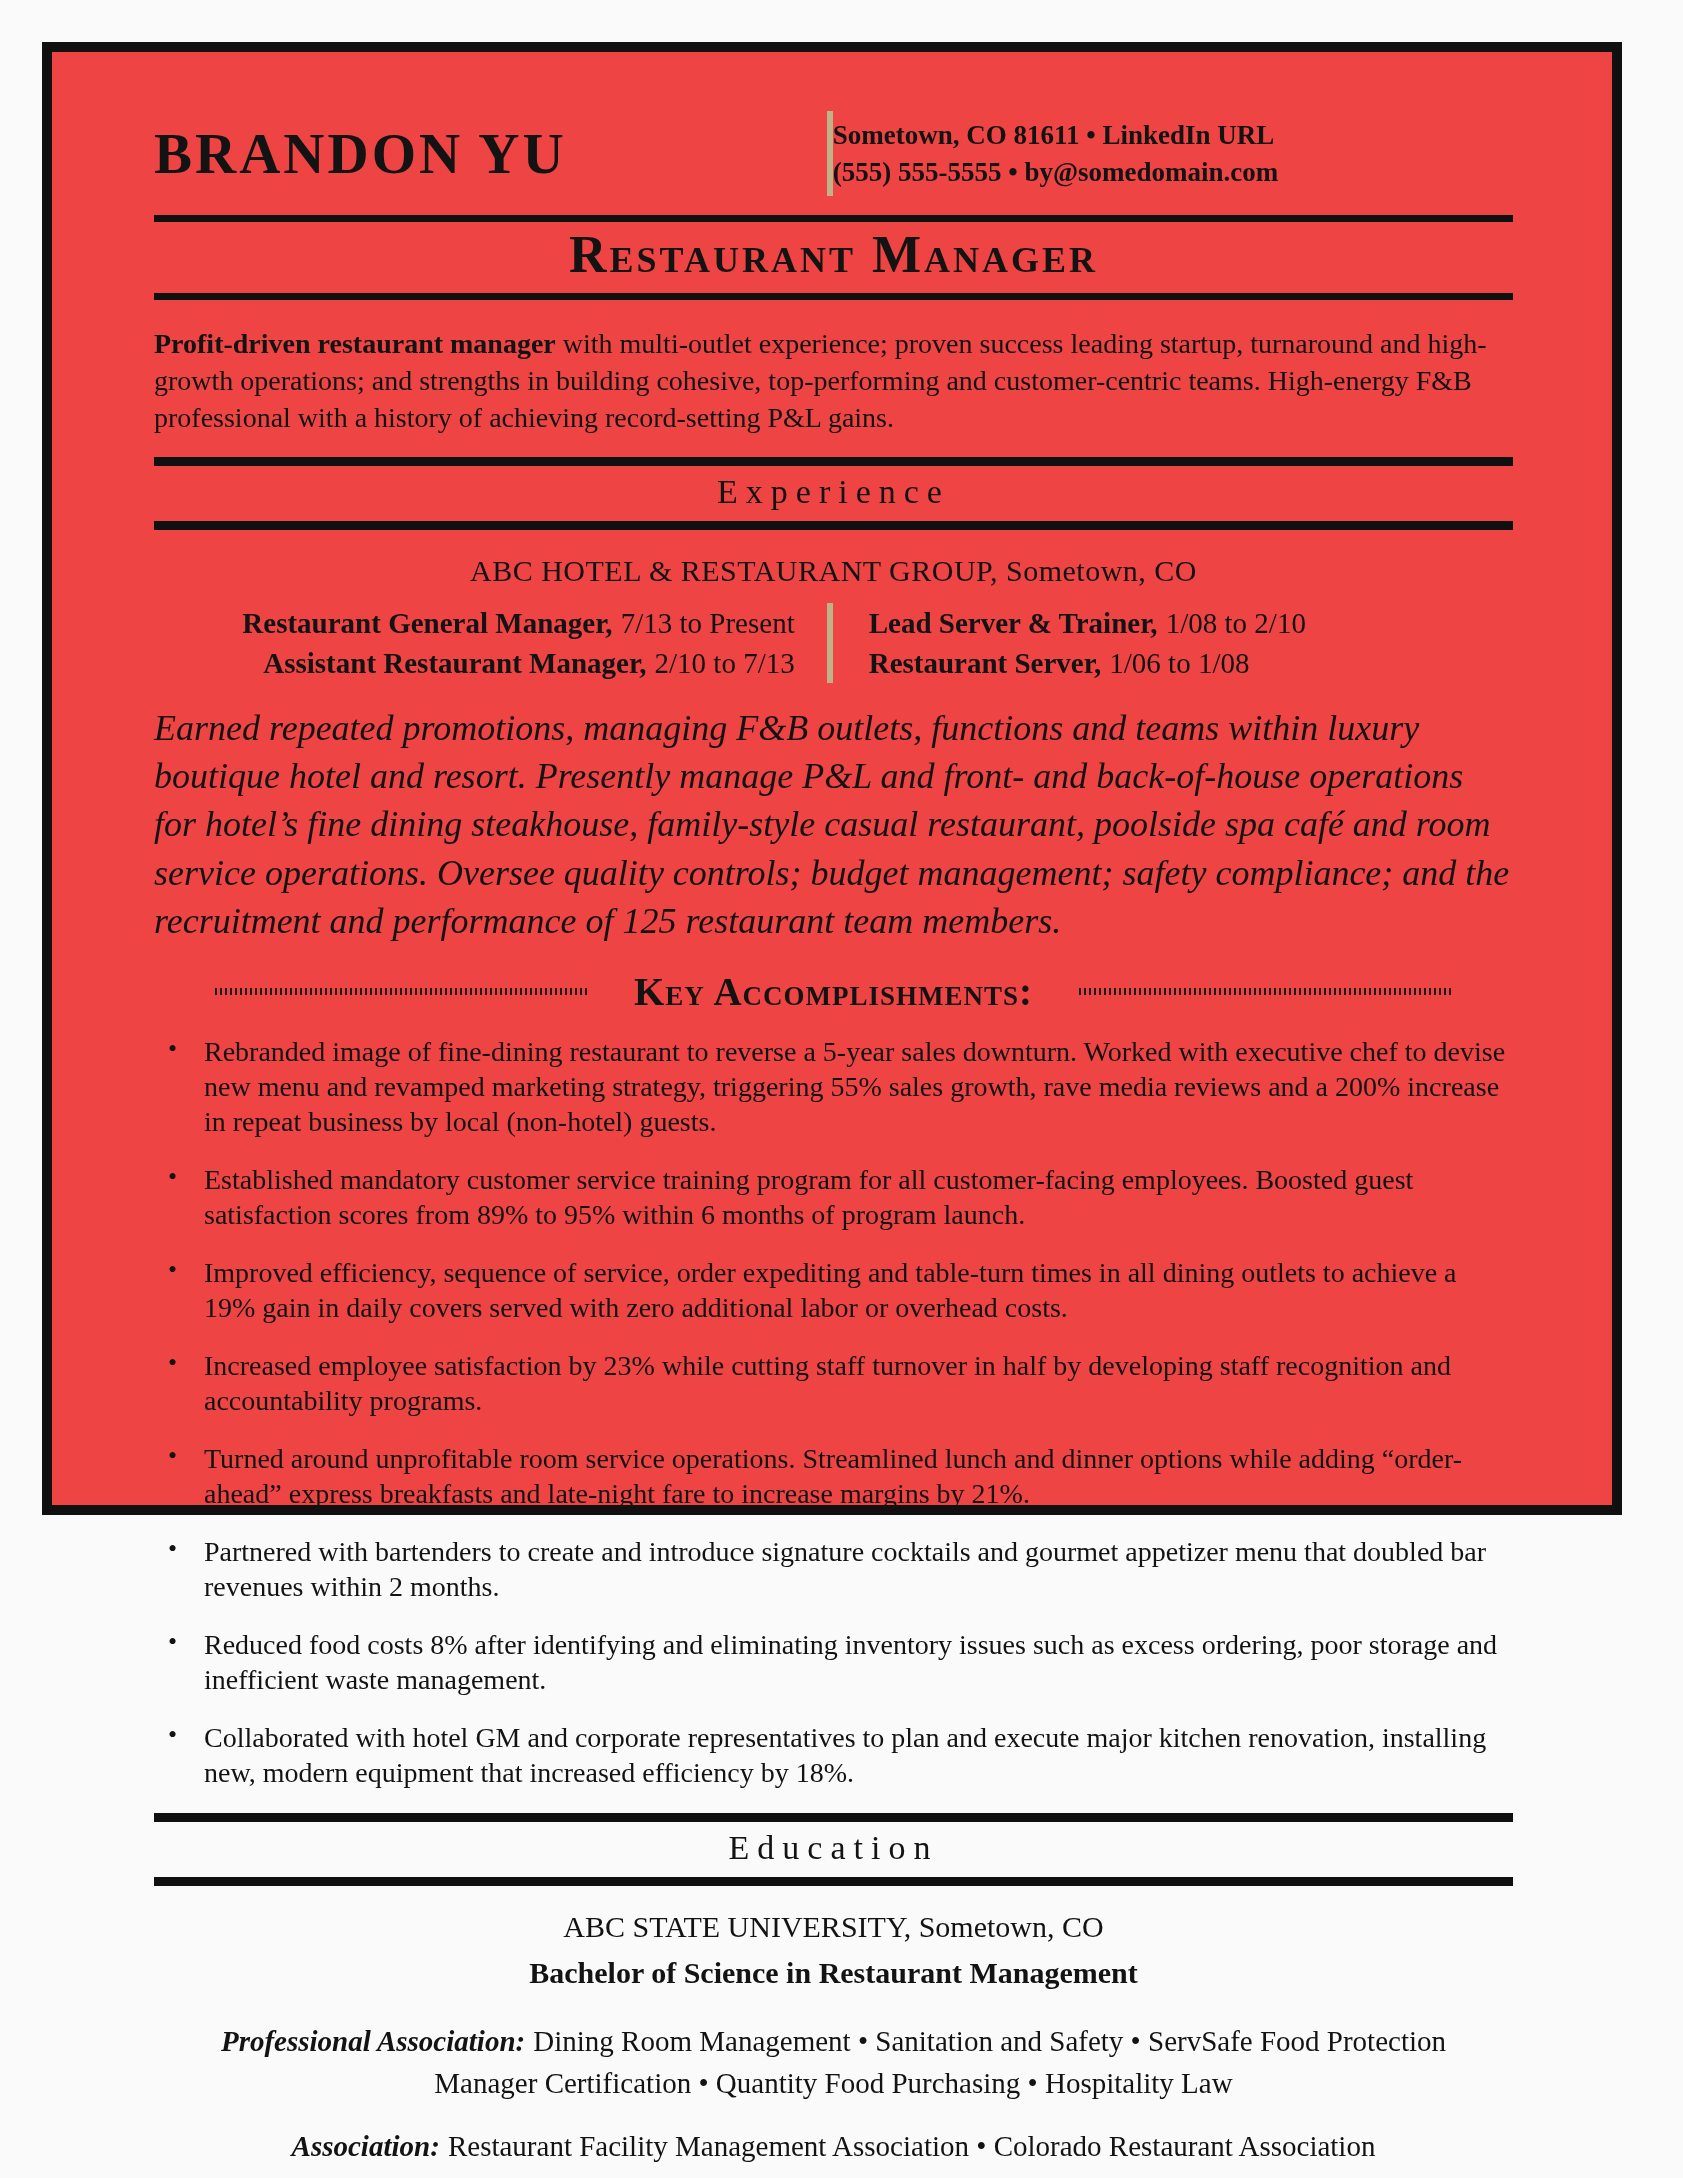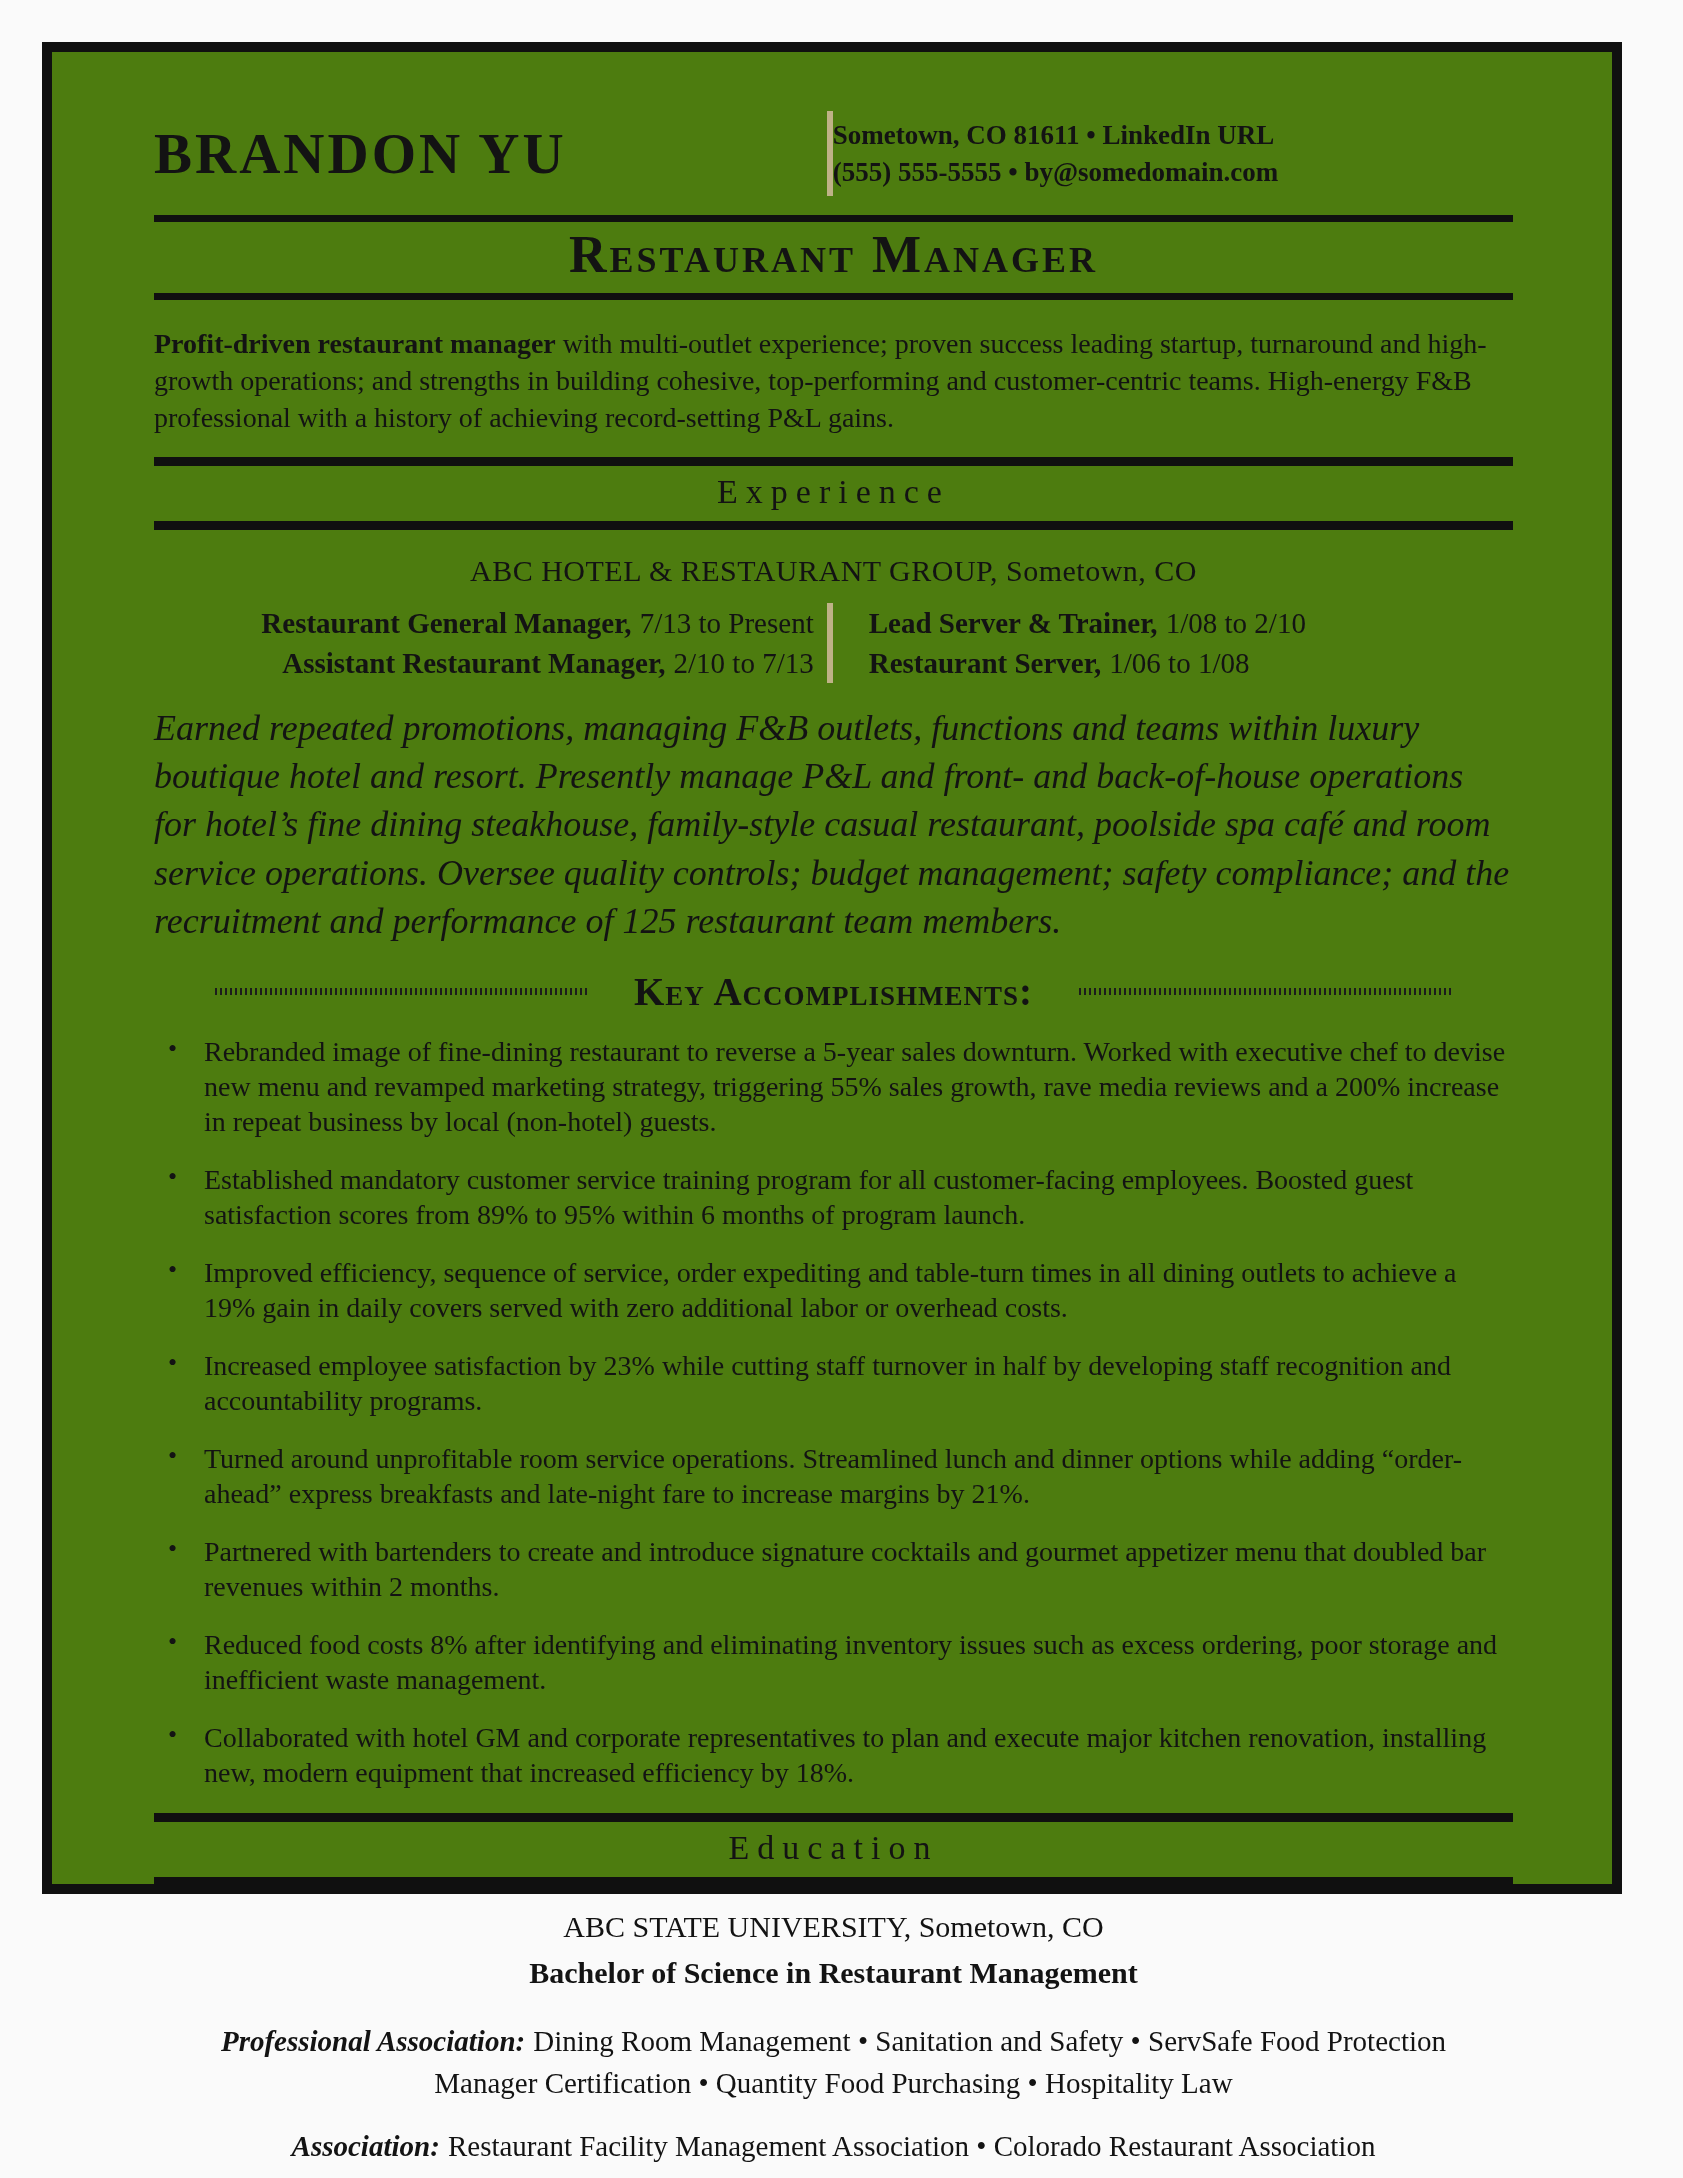--- a/index.html
+++ b/index.html
@@ -6,24 +6,24 @@
   html, body {
     width: 1683px; height: 2178px;
     background: #fafafa;
     overflow: hidden;
     font-family: "Liberation Serif", "DejaVu Serif", serif;
     color: #131313;
   }
   .frame {
     position: absolute;
     left: 42px; top: 42px;
-    width: 1580px; height: 1852px;
+    width: 1580px; height: 1473px;
     border: 10px solid #101010;
     padding: 34px 99px 0 102px;
-    background: #4d7c0f;
+    background: #ef4444;
   }
   
   .header {
     display: flex;
     align-items: center;
     margin-top: 18px;
     min-height: 99px;
   }
   .name {
     width: 49.5%;
@@ -86,21 +86,21 @@
     font-size: 30px;
     letter-spacing: 0.5px;
   }
   .positions {
     margin-top: 15px;
     display: flex;
     align-items: stretch;
     font-size: 29px;
     line-height: 1.38;
   }
-  .positions .col-left  { width: 49.5%; text-align: right; padding-right: 13px; }
+  .positions .col-left  { width: 49.5%; text-align: right; padding-right: 32px; }
   .positions .col-right { flex: 1; text-align: left; padding-left: 36px; }
   .col-divider { width: 6px; background: #bfb287; flex: 0 0 auto; }
   .position-title { font-weight: 700; }
   .position-dates { margin-left: 0.28em; }
   .exp-description {
     margin-top: 21px;
     font-style: italic;
     font-size: 36px;
     line-height: 1.34;
   }

